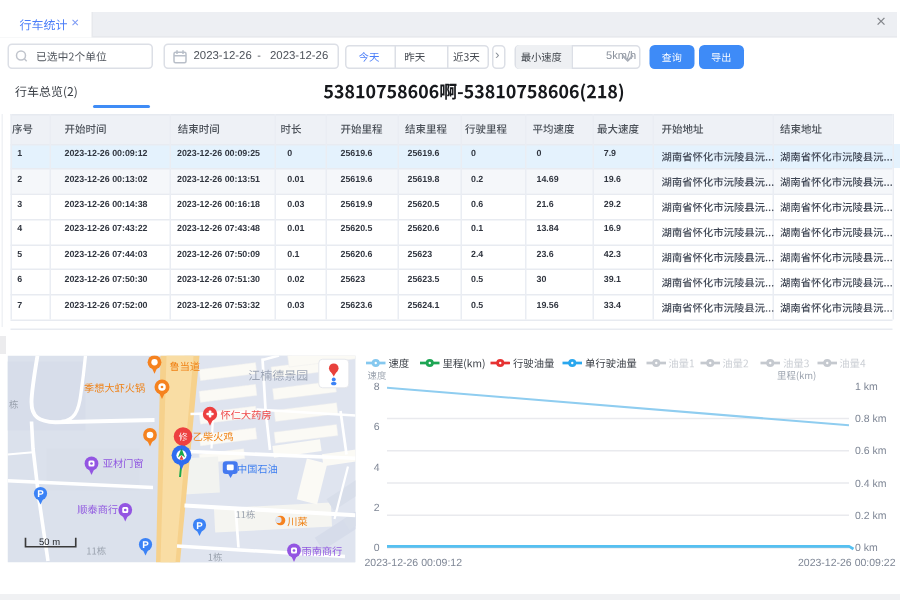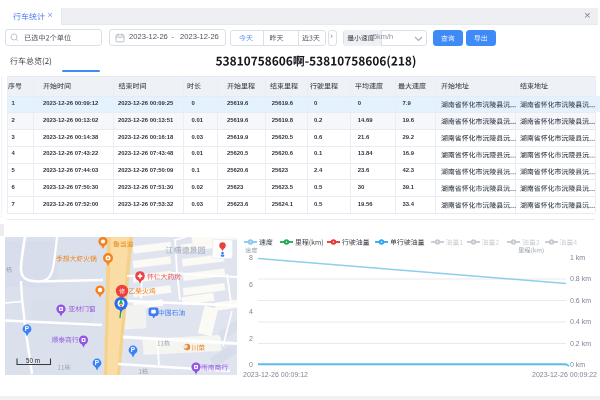--- a/index.html
+++ b/index.html
@@ -17,21 +17,21 @@
 <div style="position:absolute;left:129px;top:33.2px;font-size:7.6px;color:#4e535b">2023-12-26</div>
 <div style="position:absolute;left:171.5px;top:33.4px;font-size:7.2px;color:#4e535b">-</div>
 <div style="position:absolute;left:180px;top:33.2px;font-size:7.6px;color:#4e535b">2023-12-26</div>
 <div style="position:absolute;left:230px;top:29.5px;width:95.5px;height:16.5px;background:#fff;border:1px solid #dcdfe6;border-radius:3px;"></div>
 <div style="position:absolute;left:262.5px;top:29.5px;width:1px;height:16.5px;background:#dcdfe6"></div>
 <div style="position:absolute;left:297.5px;top:29.5px;width:1px;height:16.5px;background:#dcdfe6"></div>
 <div style="position:absolute;left:328px;top:29.5px;width:8.5px;height:16.5px;background:#fff;border:1px solid #dcdfe6;border-radius:3px;"></div>
 <div style="position:absolute;left:330px;top:32.4px;font-size:9px;color:#8a9099">›</div>
 <div style="position:absolute;left:343px;top:29.5px;width:84px;height:16.5px;background:#fff;border:1px solid #dcdfe6;border-radius:3px;"></div>
 <div style="position:absolute;left:343.5px;top:30px;width:38.5px;height:15.5px;background:#eef0f3;border-right:1px solid #dcdfe6;border-radius:2.5px 0 0 2.5px"></div>
-<div style="position:absolute;left:373px;top:33.2px;font-size:7.4px;color:#8a919c">5km/h</div>
+<div style="position:absolute;left:404px;top:33.2px;font-size:7.4px;color:#8a919c">5km/h</div>
 <svg style="position:absolute;left:414px;top:35.8px" width="9" height="6" viewBox="0 0 9 6">
     <path d="M1 1 L4.5 4.5 L8 1" fill="none" stroke="#a8adb7" stroke-width="1.2"></path>
   </svg>
 <div style="position:absolute;left:433px;top:30px;width:29.5px;height:15.5px;background:#3e8bf7;border-radius:3.5px"></div>
 <div style="position:absolute;left:466px;top:30px;width:29.5px;height:15.5px;background:#3e8bf7;border-radius:3.5px"></div>
 <div style="position:absolute;left:62px;top:69.5px;width:38px;height:2px;background:#3f8cf6;border-radius:1px"></div>
 <div style="position:absolute;left:6.5px;top:76px;width:588.5px;height:19.5px;background:#eef1f6;border-top:1px solid #e6eaf0"></div>
 <div style="position:absolute;left:6.5px;top:95.5px;width:593.5px;height:16.8px;background:#e4f2fd"></div>
 <div style="position:absolute;left:6.5px;top:112.3px;width:588.5px;height:16.8px;background:#f5f7fa"></div>
 <div style="position:absolute;left:6.5px;top:95.5px;width:588.5px;height:1px;background:#e8ebf1"></div>

